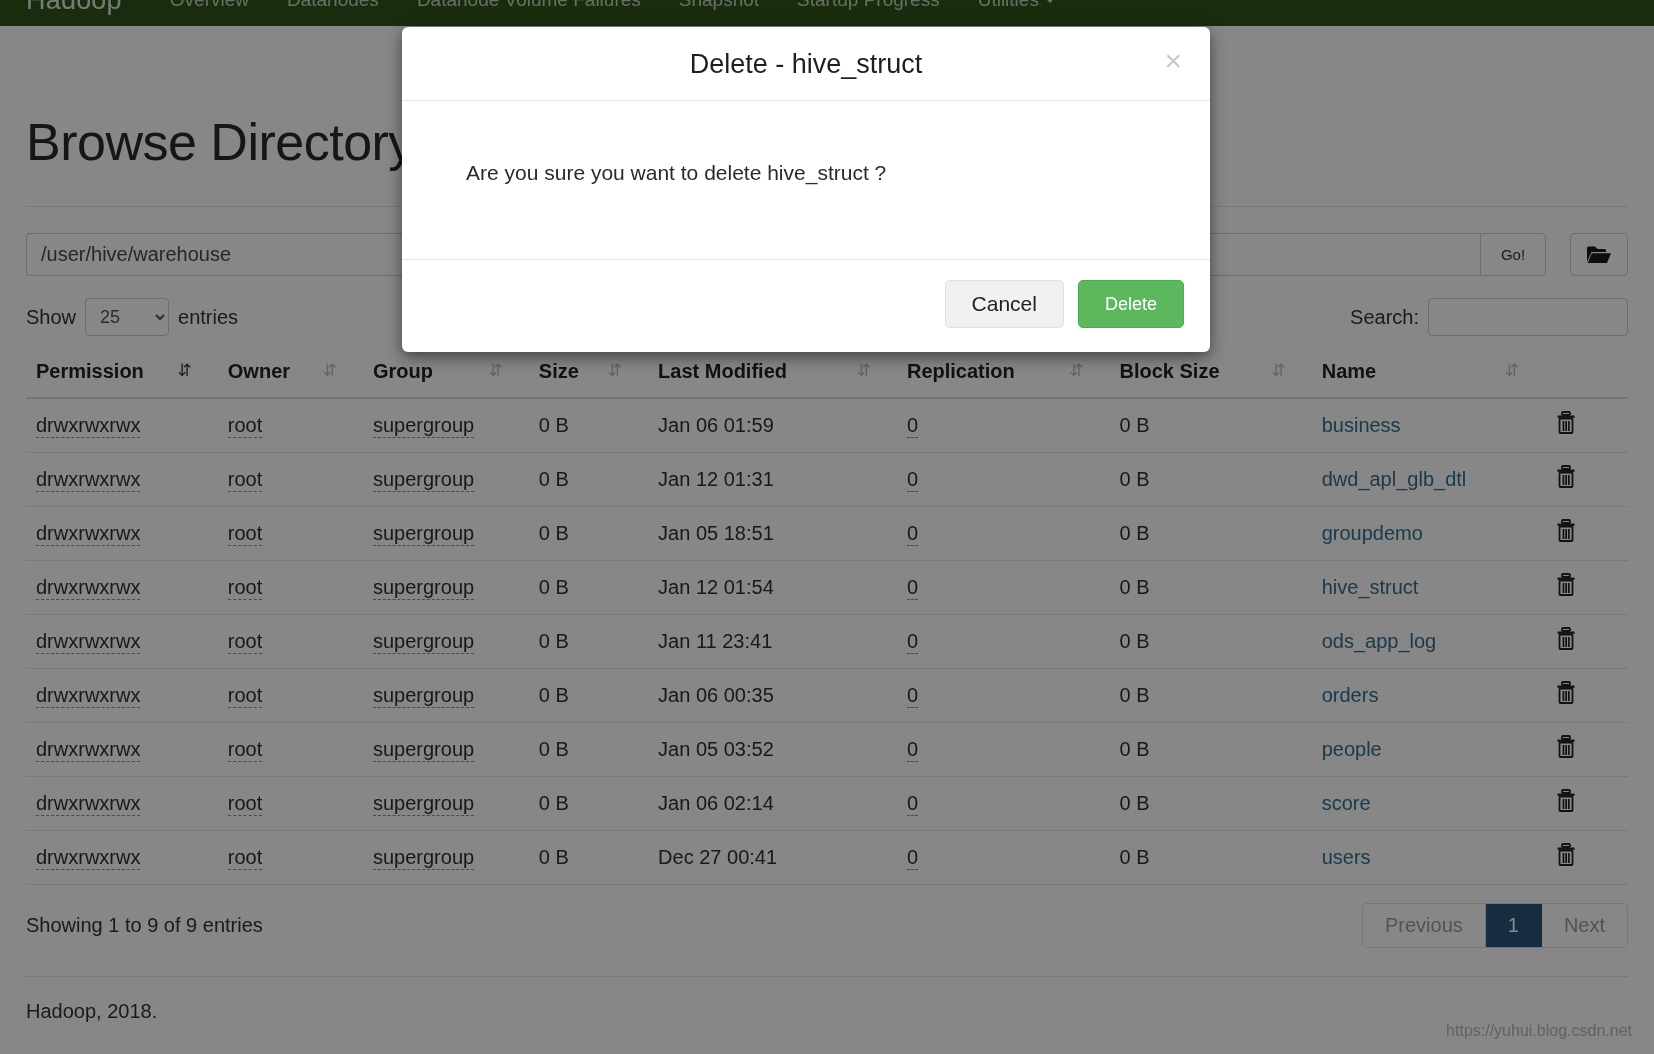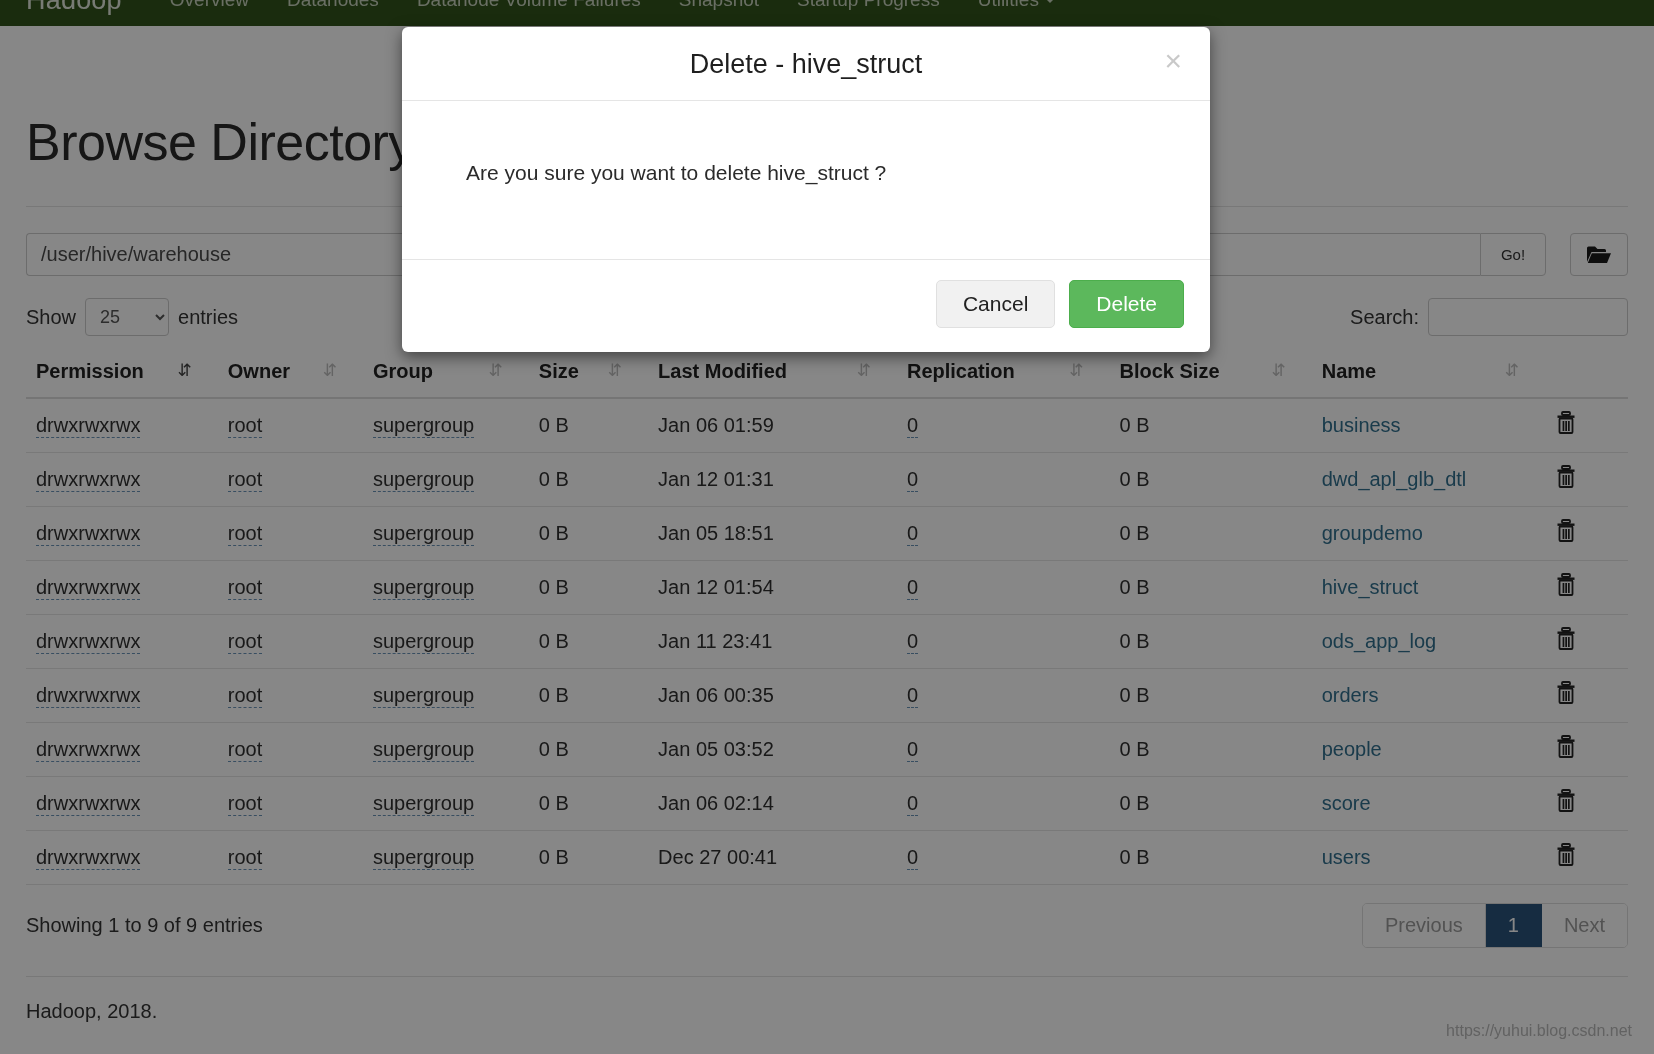--- a/index.html
+++ b/index.html
@@ -347,21 +347,21 @@
     font-size: 21px;
     color: #222222;
     cursor: pointer;
     font-family: "Liberation Sans", sans-serif;
   }
   .btn-delete {
     background: #5cb85c;
     border: 1px solid #4cae4c;
     border-radius: 5px;
     padding: 11px 26px;
-    font-size: 21px;
+    font-size: 18px;
     color: #ffffff;
     cursor: pointer;
     font-family: "Liberation Sans", sans-serif;
   }
 </style>
 </head>
 <body>
 
 <div id="page">
 

